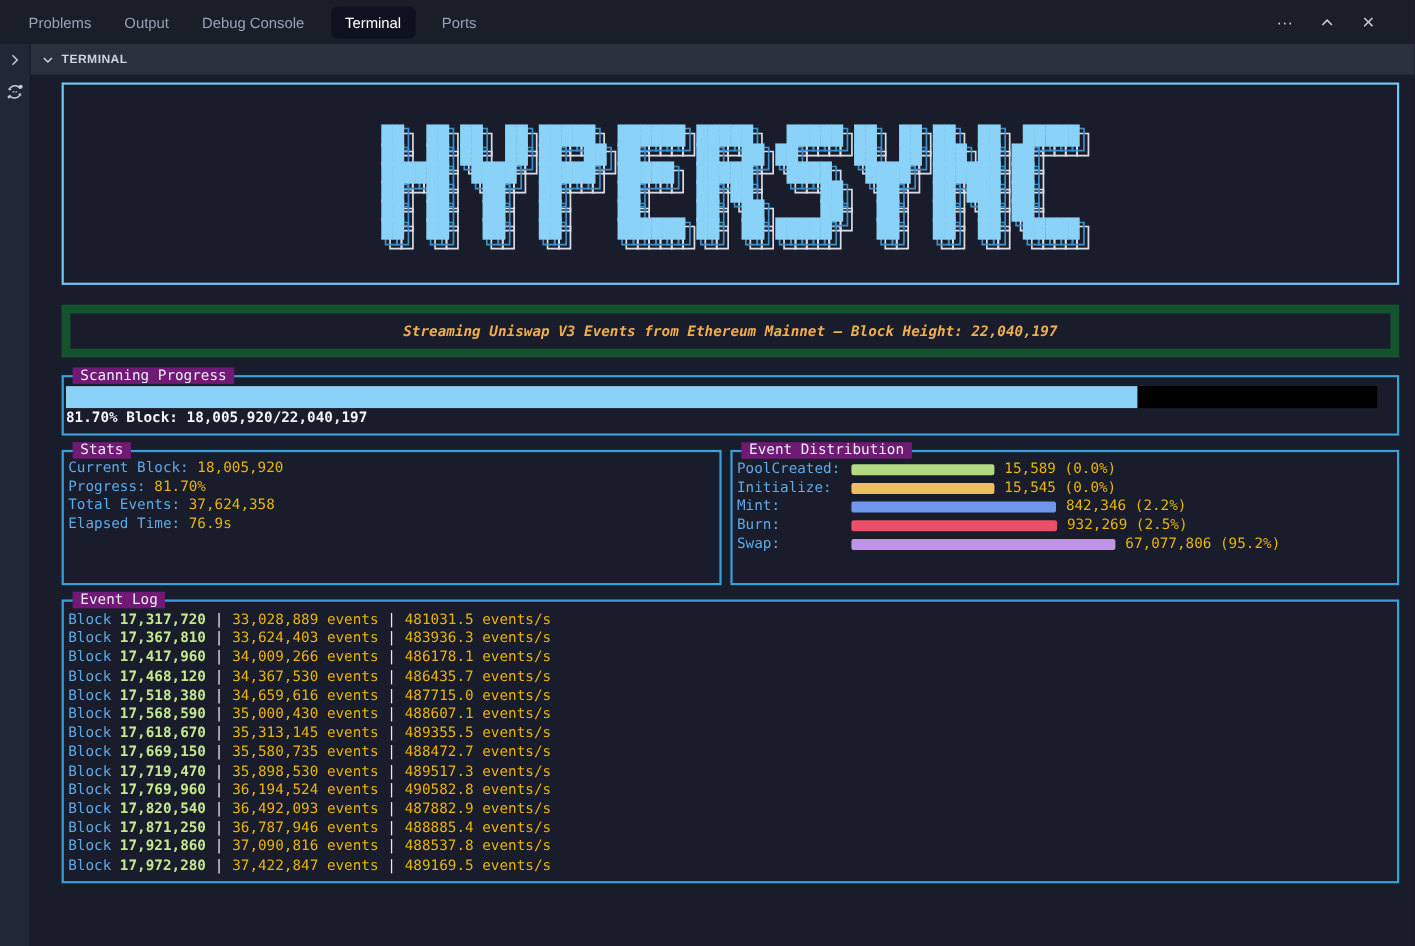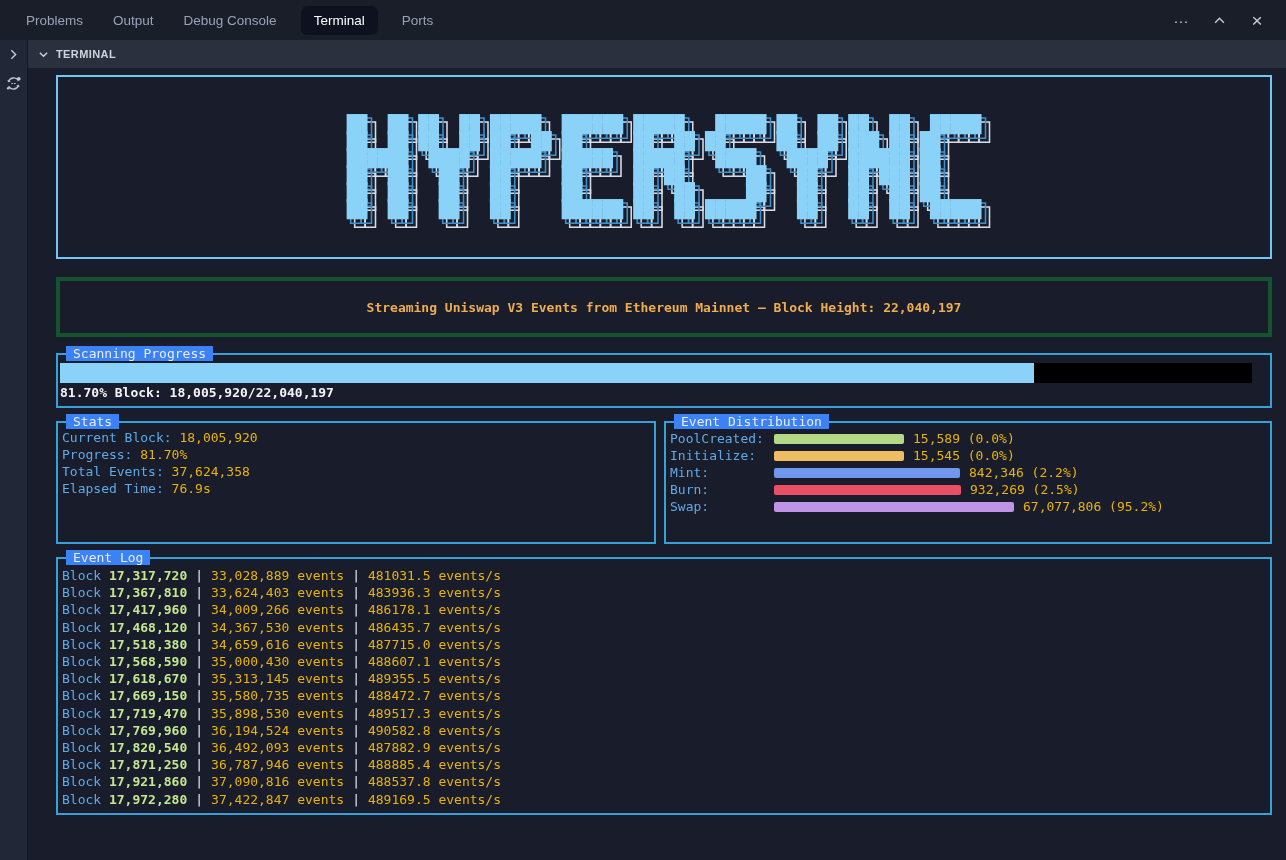--- a/index.html
+++ b/index.html
@@ -7,21 +7,21 @@
   body {
     width:1286px; height:860px; overflow:hidden;
     background:#191d2b;
     font-family:"Liberation Sans", sans-serif;
   }
 
   
   .tabbar {
     height:40px; background:#1a1e29;
     display:flex; align-items:center; justify-content:space-between;
-    padding:0 20px 0 26px;
+    padding:0 33px 0 26px;
   }
   .tabs { display:flex; gap:30px; align-items:center; font-size:13.5px; color:#9aa2b8; }
   .tab { padding:7px 0; cursor:default; }
   .tab.active { background:#0e1220; color:#ffffff; padding:7px 13px; border-radius:6px; margin:0 -6px; }
   .tab-actions { display:flex; gap:20px; align-items:center; color:#c7cdd9; }
   .icon-btn { display:flex; align-items:center; justify-content:center; width:18px; height:18px; font-size:15px; }
   .icon-btn.close { font-size:19px; line-height:1; }
 
   
   .main { display:flex; height:820px; }
@@ -50,30 +50,30 @@
   .art {
     margin:0; font-family:"DejaVu Sans Mono", monospace;
     font-size:17px; line-height:17px; white-space:pre;
   }
   .art-main { position:relative; color:#8ad2f7; z-index:3; }
   .art-s1 { position:absolute; left:4px; top:4px; color:transparent; -webkit-text-stroke:1.5px #3f8fc9; z-index:2; }
   .art-s2 { position:absolute; left:8px; top:8px; color:transparent; -webkit-text-stroke:1.5px #d6dce6; z-index:1; }
 
   
   .box-subtitle {
-    border:4px solid #14532d; height:60px; margin-top:18px;
-    display:flex; align-items:center; justify-content:center;
+    border:8px solid #14532d; height:48px; margin-top:18px;
+    display:flex; align-items:center; justify-content:center;font-style:italic;
   }
   .box-subtitle span { color:#efad4d; font-weight:bold; }
 
   
   .section { position:relative; border:2px solid #39a1d9; }
   .section-title {
     position:absolute; top:-9px; left:8px;
-    background:#3b82f6; padding:0 7px;
+    background:#701a75; padding:0 7px;
     font-size:13px; color:#e9ecf2;
   }
 
   
   .sec-progress { margin-top:16px; padding:8px 18px 6px 2px; }
   .progress-track { height:20px; background:#000000; }
   .progress-fill { height:100%; background:#8ad2f7; }
   .progress-text { margin-top:2px; font-weight:bold; color:#f2f4f8; }
 
   

